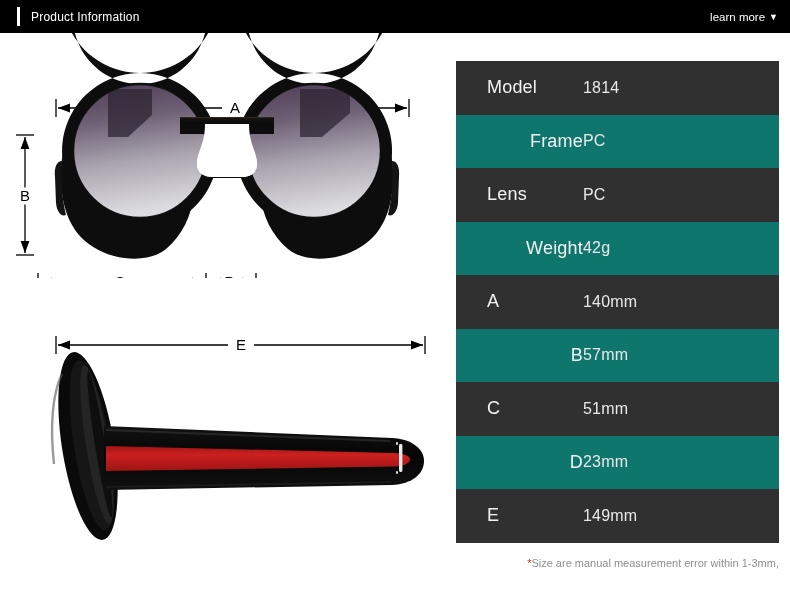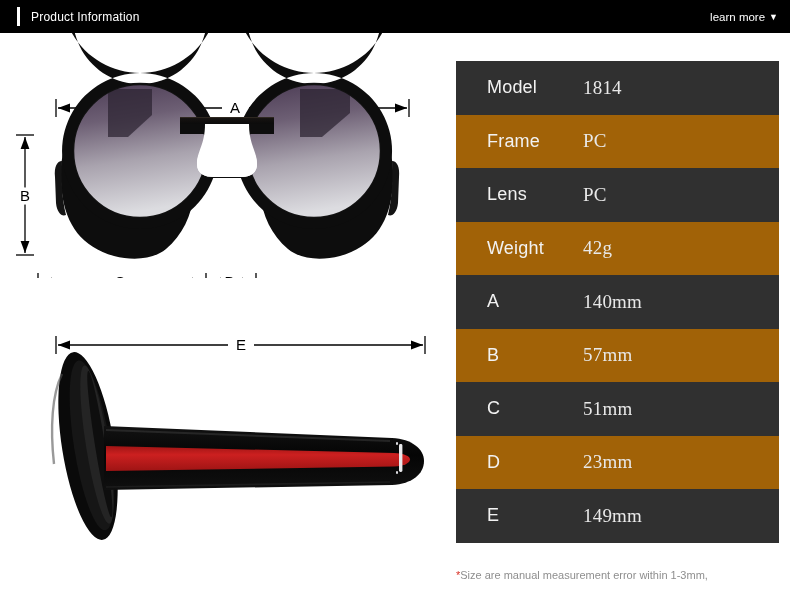--- a/index.html
+++ b/index.html
@@ -76,41 +76,41 @@
     width: 323px;
   }
   .spec-row {
     display: flex;
     align-items: center;
     height: 53.5px;
     box-sizing: border-box;
     padding-left: 31px;
   }
   .spec-row.odd  { background: #303030; }
-  .spec-row.even { background: #a16207; }
+  .spec-row.even { background: #0f766e; text-align: right; }
   .spec-label {
     width: 96px;
     flex: none;
     color: #f2f2f2;
     font-size: 18px;
     letter-spacing: .2px;
     white-space: nowrap;
   }
   .spec-value {
     color: #e8e8e8;
-    font-size: 19px;
+    font-size: 16px;
     letter-spacing: .2px;
     white-space: nowrap;
-    font-family: Liberation Serif, serif;
   }
 
   #spec-footnote {
     position: absolute;
-    left: 456px; top: 568px;
+    left: 456px; top: 556px;
     width: 323px;
+    text-align: right;
     color: #8e8e8e;
     font-size: 11px;
     line-height: 15px;
   }
   #footnote-asterisk {
     color: #d93025;
     font-size: 11px;
   }
   #footnote-line1, #footnote-line2 { display: inline; }
   #footnote-line2 { display: block; }

